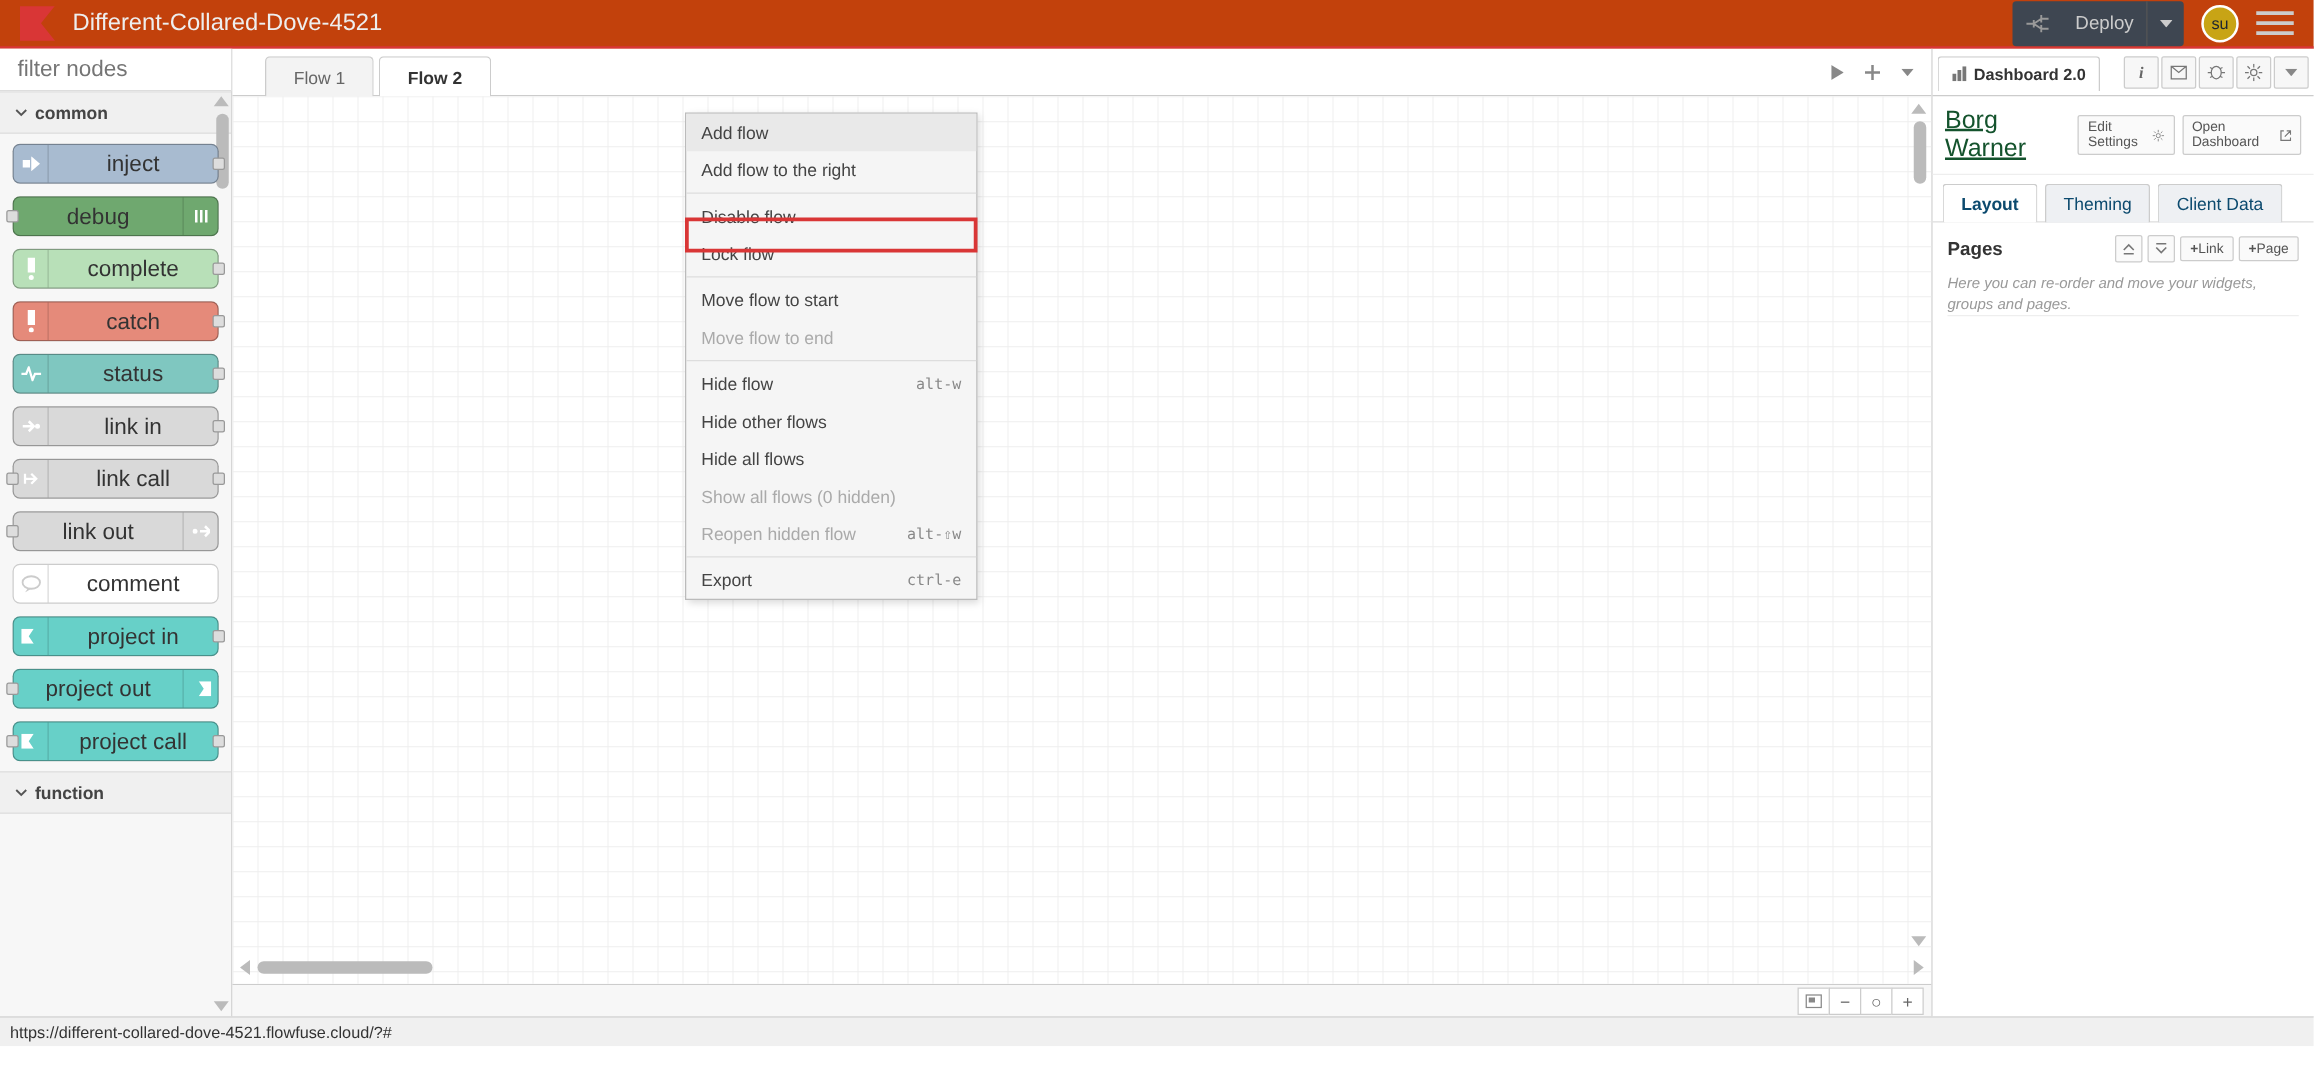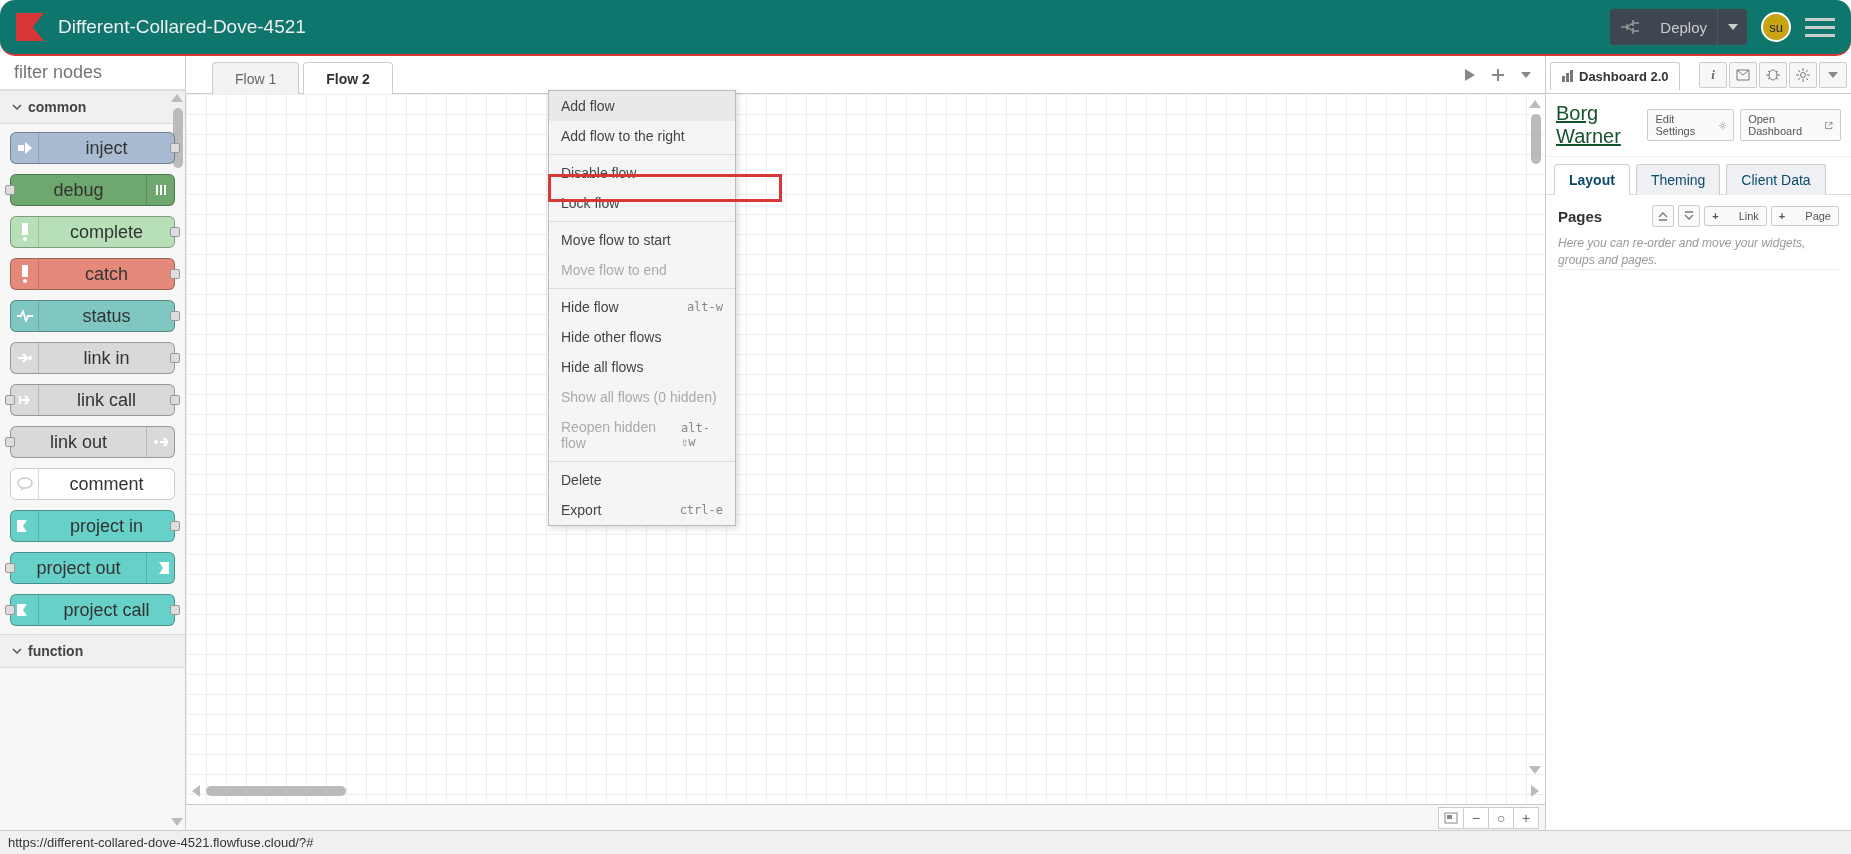--- a/index.html
+++ b/index.html
@@ -1,17 +1,17 @@
 <!DOCTYPE html>
 <html><head>
 <meta charset="utf-8">
 <style>
 * { box-sizing: border-box; margin: 0; padding: 0; }
 body { font-family: -apple-system, BlinkMacSystemFont, "Segoe UI", Helvetica, Arial, sans-serif; font-size: 14px; color: #333; background: #fff; overflow: hidden; }
-.header { height: 56px; background: #0f766e; color: #fff; display: flex; align-items: center; padding: 0 16px; border-bottom: 2px solid #d93636; border-radius: 15px; }
+.header { height: 39px; background: #c2410c; color: #fff; display: flex; align-items: center; padding: 0 16px; border-bottom: 2px solid #d93636; }
 .logo { width: 28px; height: 28px; background: #d93636; clip-path: polygon(0 0, 100% 0, 60% 50%, 100% 100%, 0 100%); margin-right: 14px; }
 .app-title { font-size: 19px; font-weight: 400; color: #eee; }
 .hspacer { flex: 1; }
 .deploy-group { display: flex; align-items: center; background: #3e4651; border-radius: 3px; height: 36px; margin-right: 14px; }
 .deploy-icon-wrap { width: 40px; display: flex; align-items: center; justify-content: center; color: #aaa; }
 .deploy-text { color: #ccc; padding: 0 10px; font-size: 15px; }
 .deploy-caret { width: 30px; text-align: center; color: #ccc; border-left: 1px solid #555; height: 100%; display: flex; align-items: center; justify-content: center; cursor: pointer; }
 .avatar { width: 30px; height: 30px; border-radius: 50%; background: #c8a415; color: #1e2530; display: flex; align-items: center; justify-content: center; font-size: 13px; margin-right: 14px; border: 2px solid #fff; }
 .menu-btn { width: 30px; height: 30px; display: flex; flex-direction: column; justify-content: center; gap: 5px; cursor: pointer; }
 .menu-btn span { height: 3px; background: #ccc; }
@@ -47,36 +47,36 @@
 .canvas .scroll-tri.down { bottom: 30px; right: 4px; }
 .canv-vscroll { position: absolute; right: 4px; top: 20px; width: 10px; height: 50px; background: #bbb; border-radius: 5px; }
 .canvas-hbar { position: absolute; bottom: 6px; left: 0; right: 0; height: 14px; display: flex; align-items: center; }
 .hbar-tri-l, .hbar-tri-r { width: 0; height: 0; border-top: 6px solid transparent; border-bottom: 6px solid transparent; }
 .hbar-tri-l { border-right: 8px solid #bbb; margin-left: 6px; }
 .hbar-tri-r { border-left: 8px solid #bbb; margin-right: 6px; margin-left: auto; }
 .hbar-thumb { height: 10px; width: 140px; background: #bbb; border-radius: 5px; margin-left: 6px; }
 .canvas-footer { height: 26px; border-top: 1px solid #ccc; background: #f7f7f7; display: flex; justify-content: flex-end; align-items: center; padding: 0 6px; gap: 0; }
 .cf-btn { width: 26px; height: 22px; border: 1px solid #ccc; background: #fff; display: flex; align-items: center; justify-content: center; color: #666; cursor: pointer; margin-left: -1px; font-size: 14px; }
 
-.ctx-menu { position: absolute; left: 548px; top: 90px; width: 188px; background: #f5f5f5; border: 1px solid #bbb; box-shadow: 2px 2px 6px rgba(0,0,0,0.15); z-index: 50; }
+.ctx-menu { position: absolute; left: 548px; top: 90px; width: 234px; background: #f5f5f5; border: 1px solid #bbb; box-shadow: 2px 2px 6px rgba(0,0,0,0.15); z-index: 50; }
 .ctx-item { padding: 7px 12px; display: flex; justify-content: space-between; align-items: center; color: #444; cursor: pointer; font-size: 14px; }
 .ctx-item.disabled { color: #aaa; cursor: default; }
 .ctx-item.hover { background: #e9e9e9; }
 .ctx-sep { height: 1px; background: #ddd; margin: 3px 0; }
 .ctx-kbd { font-family: monospace; font-size: 12px; color: #888; }
 .ctx-highlight { position: absolute; border: 3px solid #d93636; pointer-events: none; z-index: 51; }
 
 .sidebar { width: 306px; border-left: 1px solid #ccc; display: flex; flex-direction: column; background: #fff; }
 .sb-tabs { height: 38px; display: flex; align-items: center; border-bottom: 1px solid #ccc; padding: 0 4px; gap: 2px; }
 .sb-main-tab { padding: 6px 10px; border: 1px solid #ccc; border-bottom: none; border-radius: 3px 3px 0 0; background: #fff; font-weight: 600; font-size: 13px; position: relative; top: 1px; display: flex; align-items: center; gap: 4px; }
 .sb-ibtn-group { margin-left: auto; display: flex; gap: 2px; }
 .sb-ibtn { width: 28px; height: 26px; border: 1px solid #ccc; background: #f7f7f7; display: flex; align-items: center; justify-content: center; color: #666; cursor: pointer; border-radius: 2px; font-size: 13px; }
 .sb-header { padding: 8px 10px; display: flex; align-items: center; gap: 6px; border-bottom: 1px solid #eee; }
 .sb-header-title { font-size: 20px; color: #14532d; text-decoration: underline; }
-.sb-btn { border: 1px solid #ccc; background: #fafafa; padding: 3px 7px; font-size: 11px; color: #555; border-radius: 2px; cursor: pointer; display: inline-flex; align-items: center; gap: 20px; }
+.sb-btn { border: 1px solid #ccc; background: #fafafa; padding: 3px 7px; font-size: 11px; color: #555; border-radius: 2px; cursor: pointer; display: inline-flex; align-items: center; gap: 0; }
 .sb-tabs2 { display: flex; padding: 6px 8px 0 8px; gap: 6px; border-bottom: 1px solid #ddd; }
 .sb-tab2 { padding: 7px 14px; border: 1px solid #ccc; border-bottom: none; border-radius: 3px 3px 0 0; background: #eef0f3; color: #0c4a6e; cursor: pointer; font-size: 14px; position: relative; top: 1px; }
 .sb-tab2.active { background: #fff; font-weight: 600; }
 .sb-section { padding: 10px 12px; }
 .sb-pages-row { display: flex; align-items: center; gap: 4px; margin-bottom: 8px; }
 .sb-pages-row h4 { font-size: 15px; font-weight: 700; }
 .sb-mini { border: 1px solid #ccc; background: #fafafa; width: 22px; height: 22px; display: flex; align-items: center; justify-content: center; font-size: 10px; color: #666; cursor: pointer; border-radius: 2px; }
 .sb-hint { font-size: 12px; color: #999; font-style: italic; line-height: 1.4; border-bottom: 1px solid #eee; }
 
 .status-bar { height: 24px; background: #f0f0f0; border-top: 1px solid #ccc; display: flex; align-items: center; padding: 0 8px; font-size: 13px; color: #333; }
@@ -433,20 +433,17 @@
     </div>
   <div class="ctx-item disabled">
       <span>Show all flows (0 hidden)</span>
     </div>
   <div class="ctx-item disabled">
       <span>Reopen hidden flow</span>
       <span class="ctx-kbd">alt-⇧w</span>
     </div>
   <div class="ctx-sep"></div>
   <div class="ctx-item">
-      <span>Delete</span>
-    </div>
-  <div class="ctx-item">
       <span>Export</span>
       <span class="ctx-kbd">ctrl-e</span>
     </div>
 </div>
 <div class="ctx-highlight" style="left:548px; top:174px; width:234px; height:28px;"></div>
 
 </body></html>

